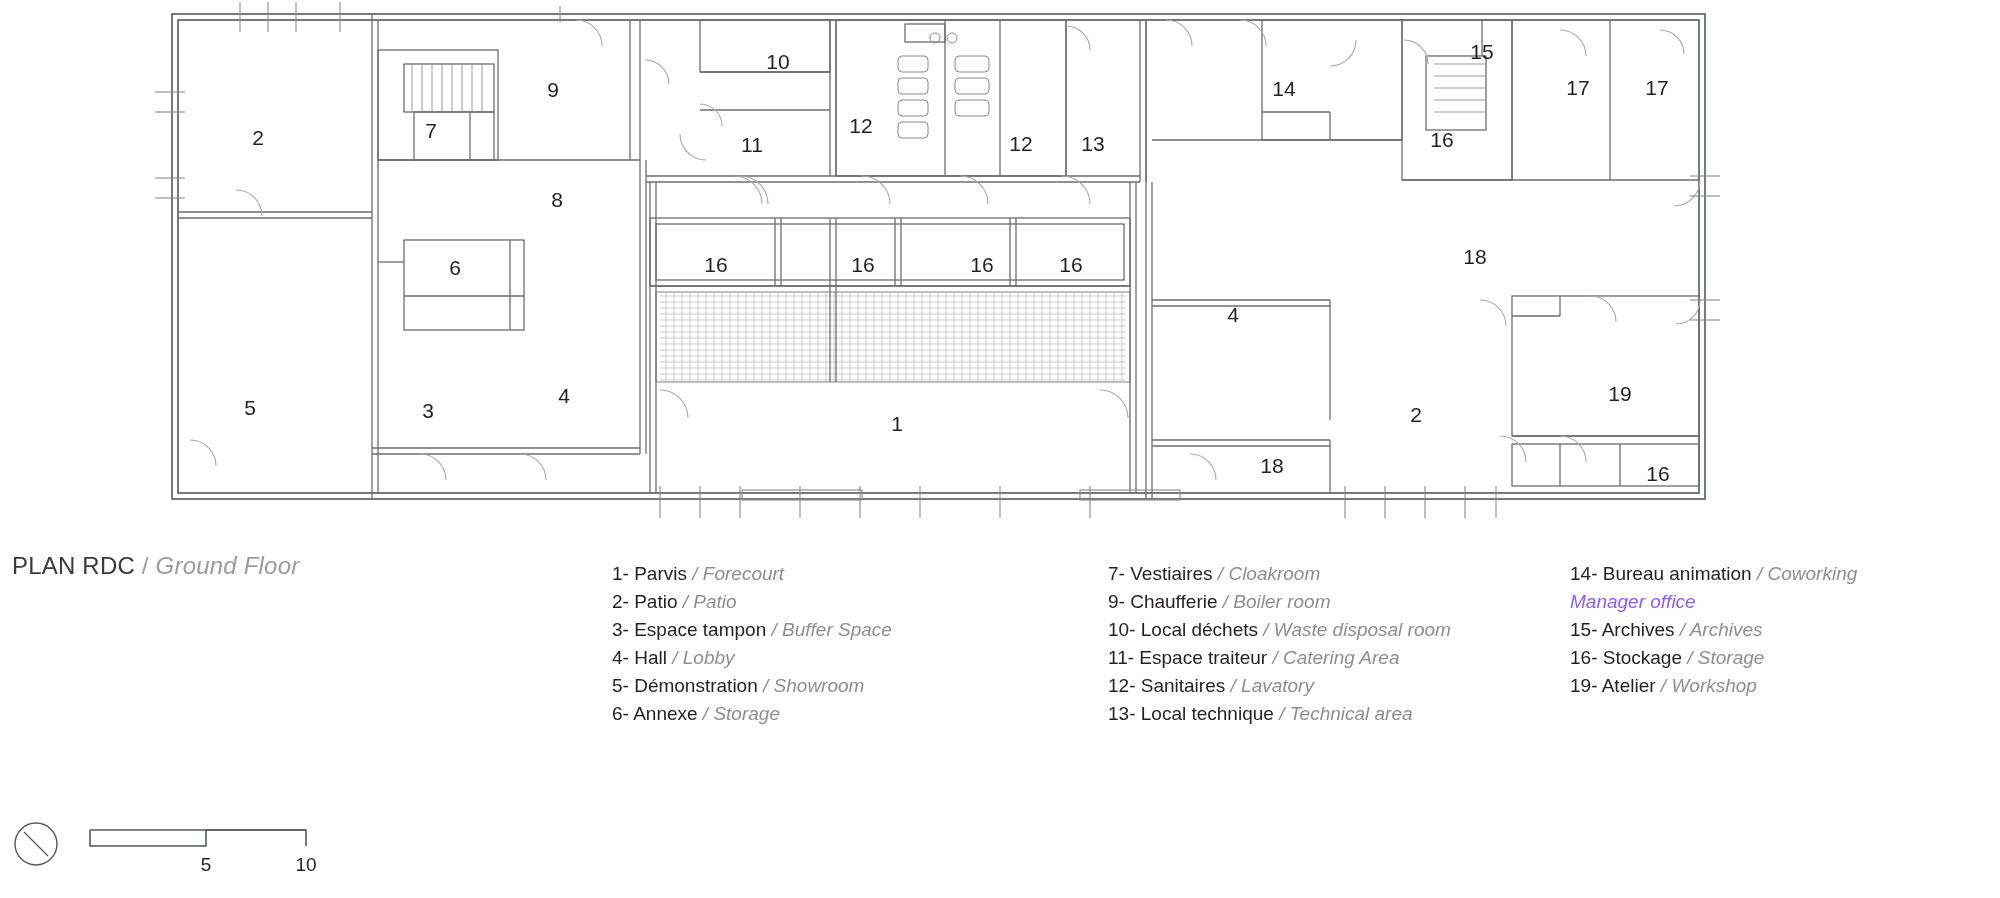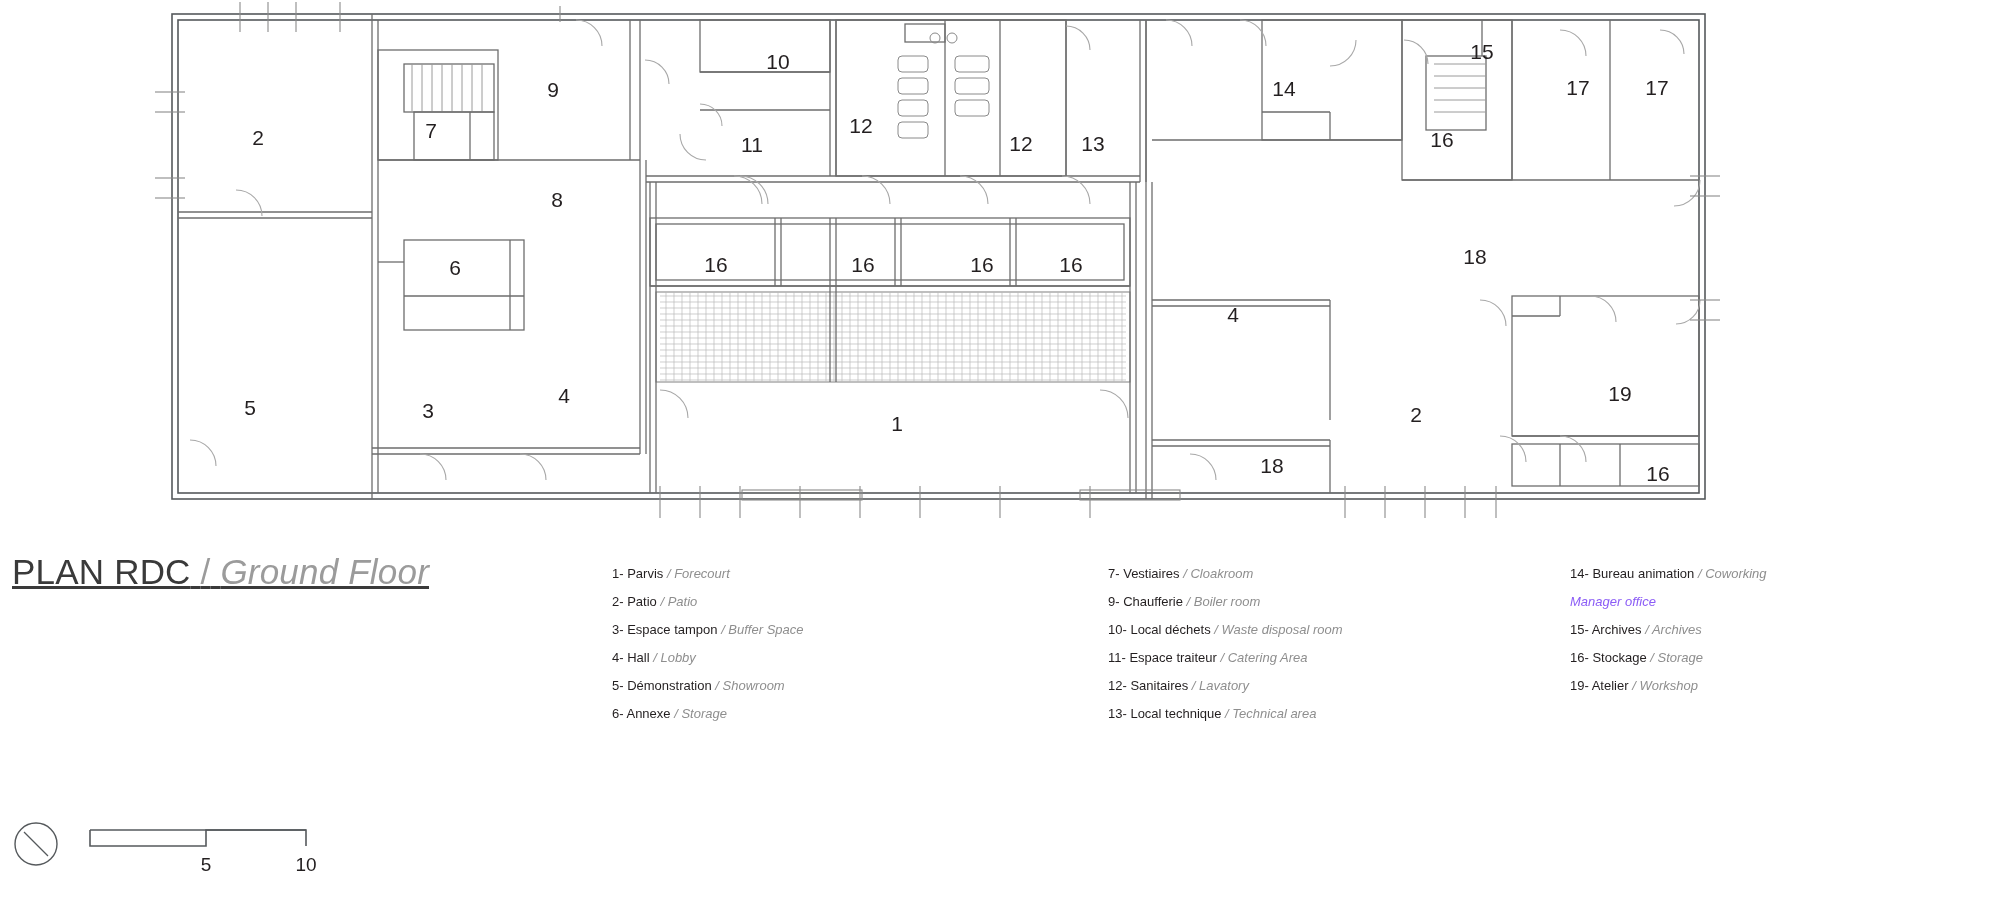--- a/index.html
+++ b/index.html
@@ -9,26 +9,26 @@
     color:#231f20;overflow:hidden;position:relative;
   }
   .plan-wrap{position:absolute;left:0;top:0;width:2000px;height:520px;}
   svg.plan{position:absolute;left:0;top:0;}
   .rm-num{
     position:absolute;font-size:21px;color:#231f20;
     font-family:"Liberation Sans", sans-serif;
     transform:translate(-50%,-50%);white-space:nowrap;
   }
   .title{
-    position:absolute;left:12px;top:552px;font-size:35px;color:#3a3a3a;
-    letter-spacing:.2px;white-space:nowrap;text-decoration:underline;
+    position:absolute;left:12px;top:552px;font-size:24px;color:#3a3a3a;
+    letter-spacing:.2px;white-space:nowrap;
   }
   .title .sep{color:#9b9b9b;}
   .title .en{color:#9b9b9b;font-style:italic;}
-  .legend-col{position:absolute;font-size:13px;line-height:28px;color:#231f20;}
+  .legend-col{position:absolute;font-size:19px;line-height:28px;color:#231f20;}
   .legend-col .it{color:#8e8e8e;font-style:italic;}
   .legend-col .row{white-space:nowrap;}
   .legend-col .cont{color:#8b5cf6;font-style:italic;white-space:nowrap;}
   #col1{left:612px;top:560px;}
   #col2{left:1108px;top:560px;}
   #col3{left:1570px;top:560px;}
   .scalebar{position:absolute;left:14px;top:820px;width:320px;height:60px;}
   .sc-label{position:absolute;font-size:19px;color:#231f20;transform:translateX(-50%);}
 </style>
 </head>

